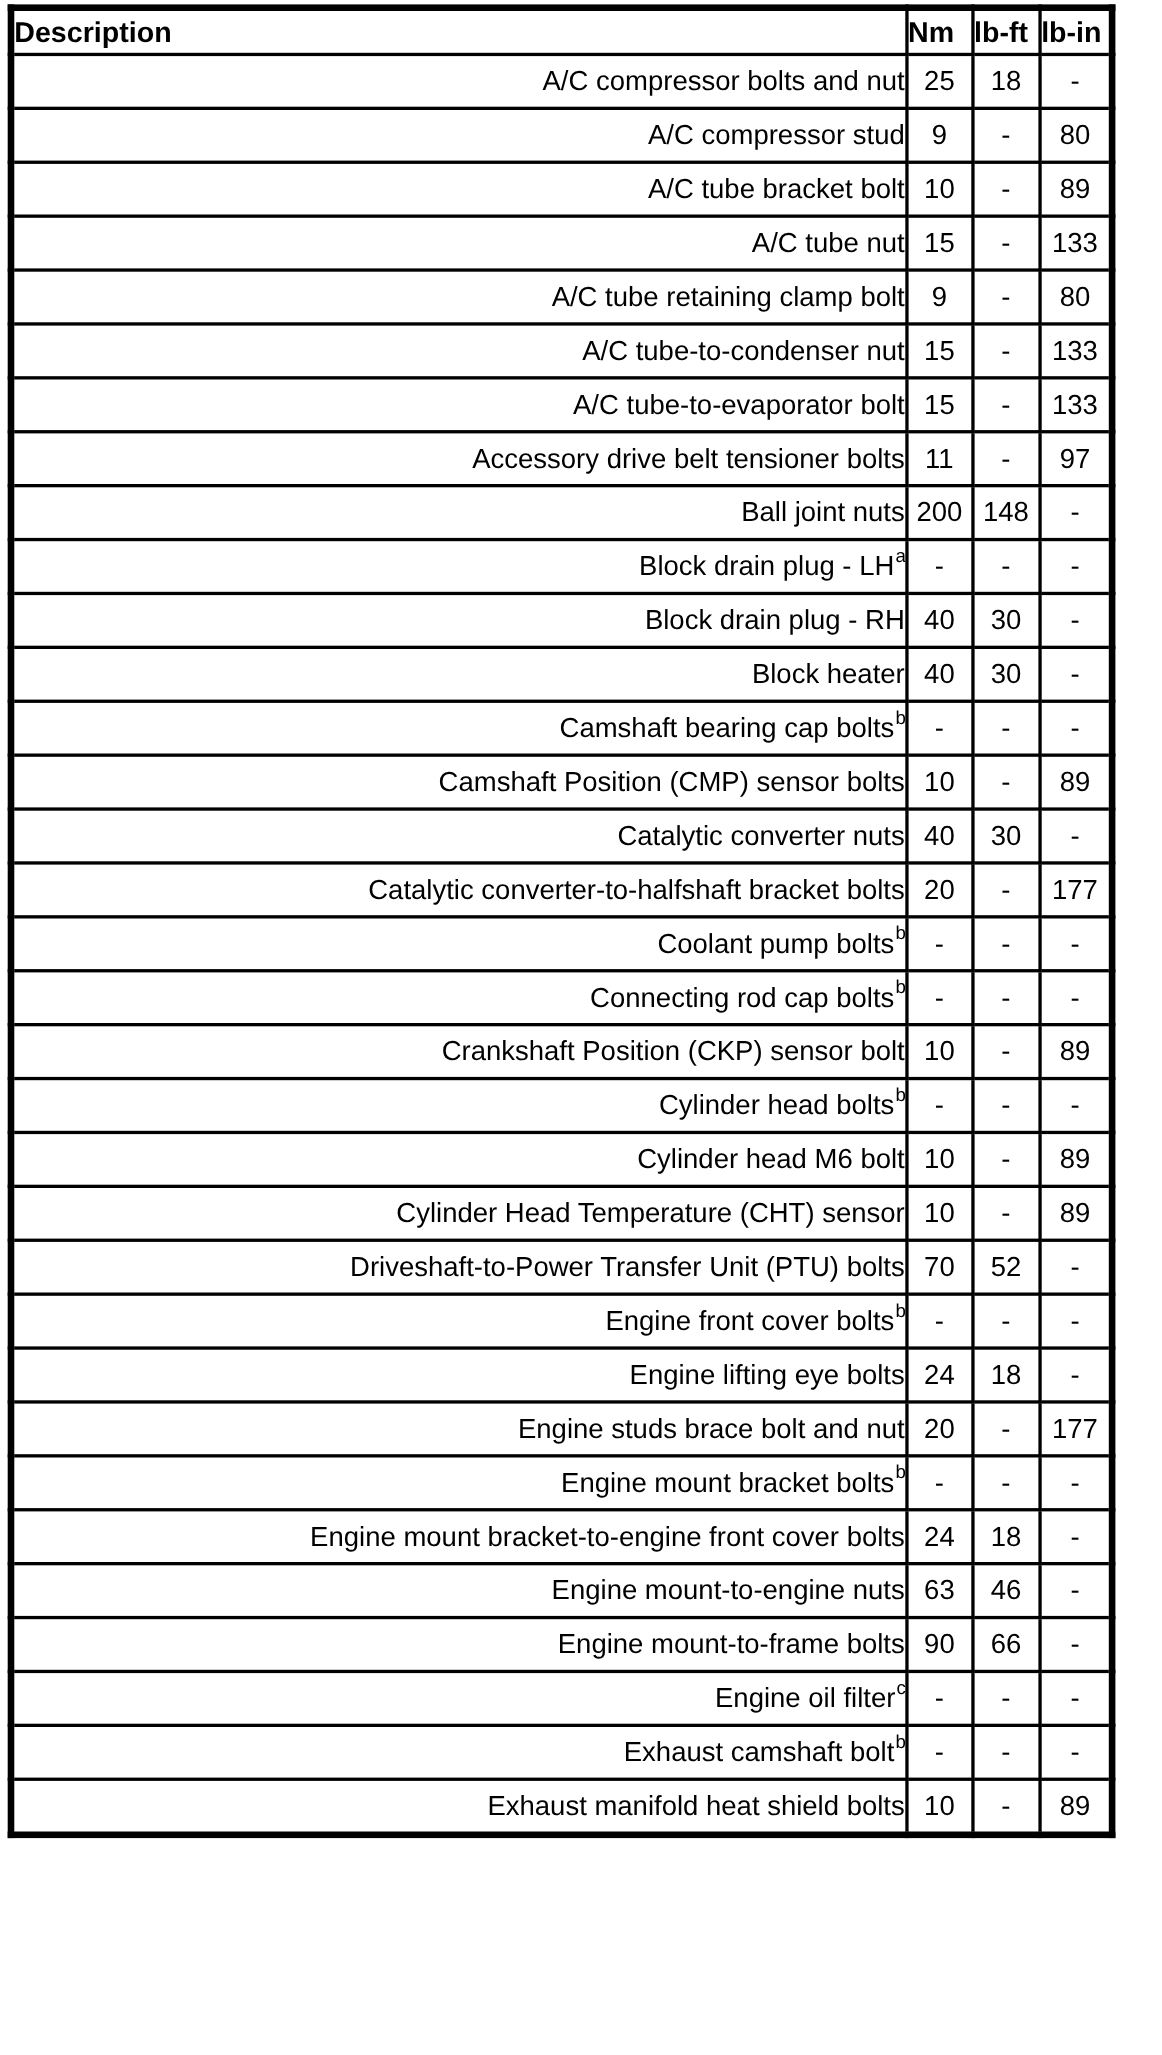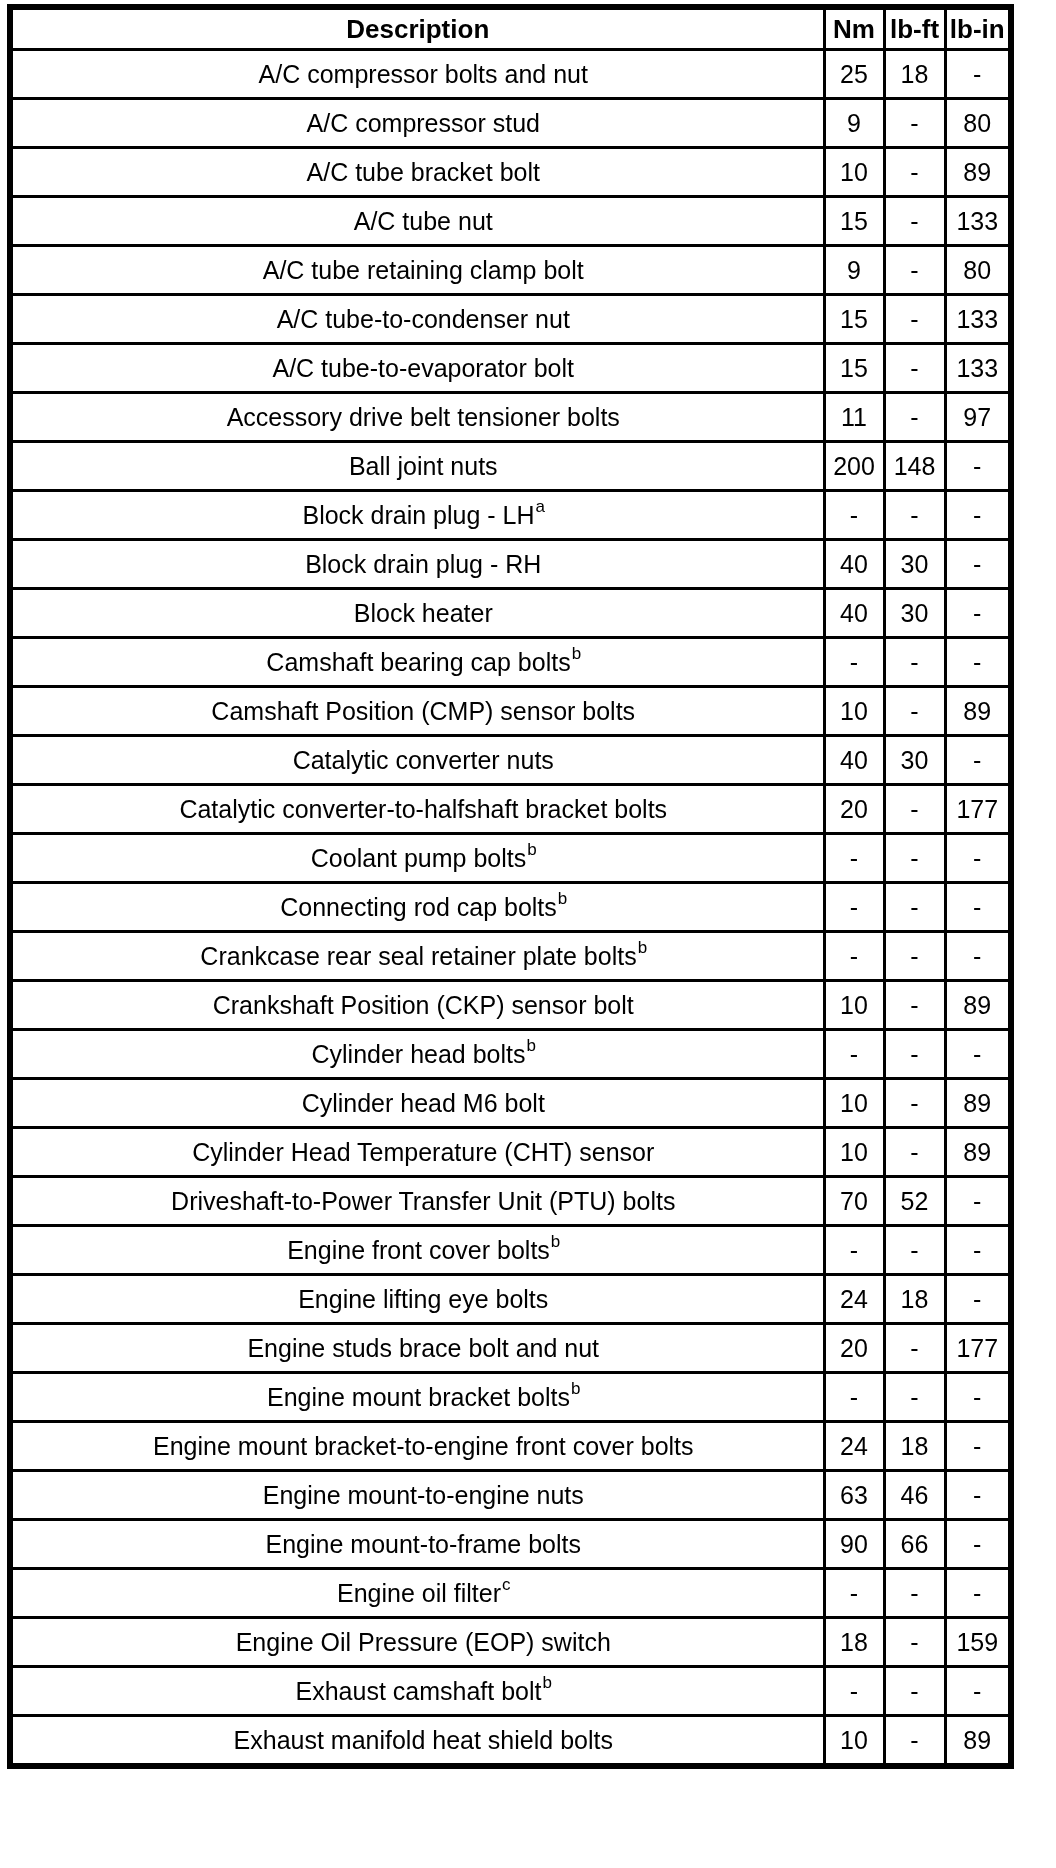--- a/index.html
+++ b/index.html
@@ -26,31 +26,31 @@
   }
   .spec-table th, .spec-table td {
     border: 3px solid #000000;
     overflow: hidden;
     white-space: nowrap;
   }
   .spec-table th {
     height: 38px;
     font-size: 26px;
     font-weight: bold;
-    text-align: center;
+    text-align: left;
     padding: 0;
   }
   .spec-table td {
     height: 46px;
     font-size: 25px;
     font-weight: normal;
     padding: 0;
   }
   td.desc {
-    text-align: center;
+    text-align: right;
     padding-left: 11px;
   }
   td.num {
     text-align: center;
   }
   sup.fn {
     font-size: 17px;
     line-height: 0;
     position: relative;
     top: -2px;
@@ -196,26 +196,20 @@
     <td class="num">-</td>
   </tr>
 
   <tr>
     <td class="desc"><span>Connecting rod cap bolts</span><sup class="fn">b</sup></td>
     <td class="num">-</td>
     <td class="num">-</td>
     <td class="num">-</td>
   </tr>
 
-  <tr>
-    <td class="desc"><span>Crankcase rear seal retainer plate bolts</span><sup class="fn">b</sup></td>
-    <td class="num">-</td>
-    <td class="num">-</td>
-    <td class="num">-</td>
-  </tr>
 
   <tr>
     <td class="desc"><span>Crankshaft Position (CKP) sensor bolt</span></td>
     <td class="num">10</td>
     <td class="num">-</td>
     <td class="num">89</td>
   </tr>
 
 
   <tr>
@@ -296,26 +290,20 @@
     <td class="num">-</td>
   </tr>
 
   <tr>
     <td class="desc"><span>Engine oil filter</span><sup class="fn">c</sup></td>
     <td class="num">-</td>
     <td class="num">-</td>
     <td class="num">-</td>
   </tr>
 
-  <tr>
-    <td class="desc"><span>Engine Oil Pressure (EOP) switch</span></td>
-    <td class="num">18</td>
-    <td class="num">-</td>
-    <td class="num">159</td>
-  </tr>
 
   <tr>
     <td class="desc"><span>Exhaust camshaft bolt</span><sup class="fn">b</sup></td>
     <td class="num">-</td>
     <td class="num">-</td>
     <td class="num">-</td>
   </tr>
 
   <tr>
     <td class="desc"><span>Exhaust manifold heat shield bolts</span></td>

